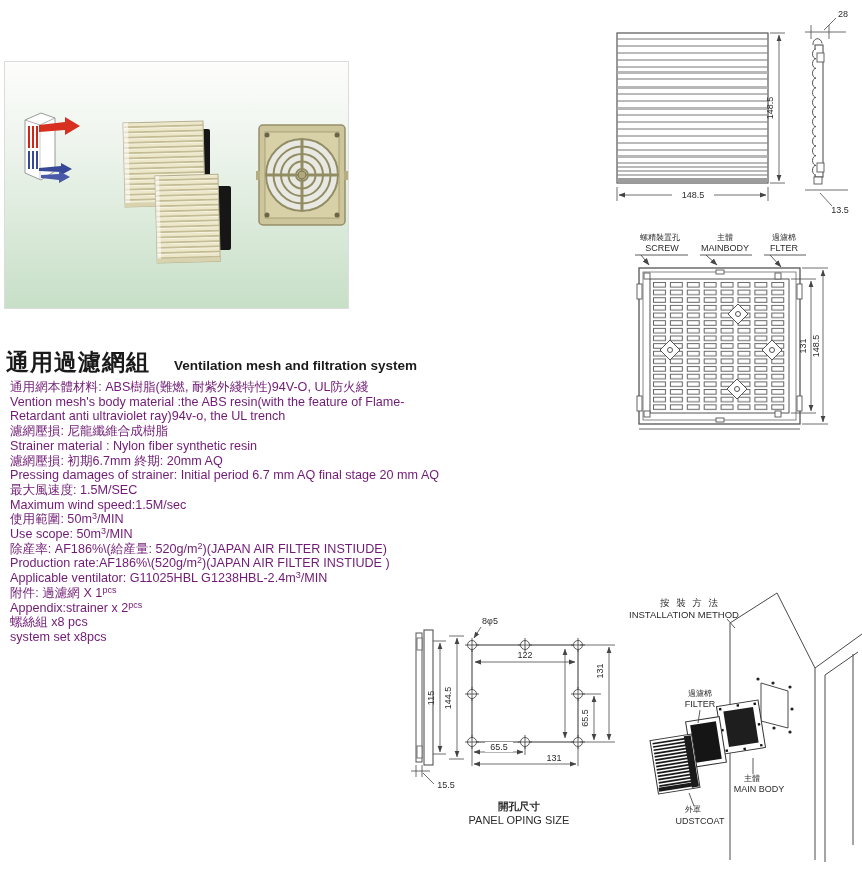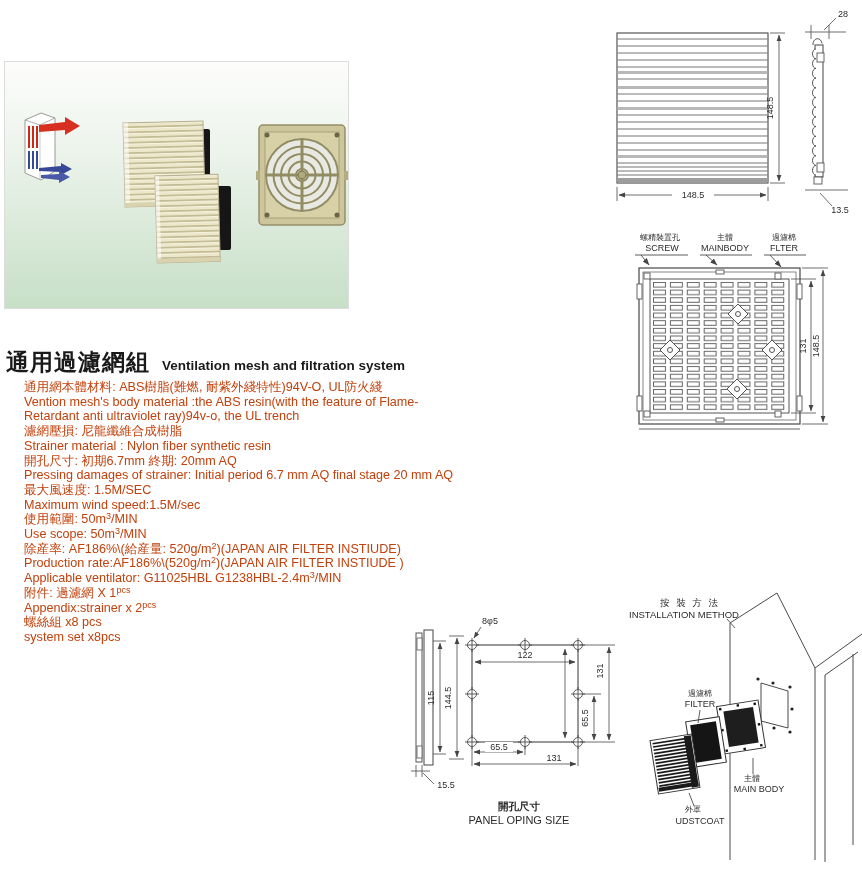--- a/index.html
+++ b/index.html
@@ -2,22 +2,22 @@
 <html><head>
 <meta charset="utf-8">
 <style>
   *{margin:0;padding:0;box-sizing:border-box}
   html,body{width:862px;height:870px;background:#fff;overflow:hidden}
   body{position:relative;font-family:"Liberation Sans","DejaVu Sans",sans-serif;color:#1a1a1a}
   .abs{position:absolute}
   .photo-wrap{left:4px;top:61px;width:345px;height:248px}
   .title-block{left:6px;top:347px;width:600px;white-space:nowrap}
   .title-zh{font-size:23px;font-weight:bold;letter-spacing:1px}
-  .title-en{font-size:13.5px;font-weight:bold;margin-left:12px}
-  .specs{left:24px;top:380px;width:520px;font-size:12.6px;line-height:14.7px;white-space:nowrap;color:#c2410c}
+  .title-en{font-size:13.5px;font-weight:bold;margin-left:24px}
+  .specs{left:10px;top:380px;width:520px;font-size:12.6px;line-height:14.7px;white-space:nowrap;color:#701a75}
   .spec-line sup{font-size:9px;vertical-align:4px;line-height:0}
   svg{display:block}
   svg text{fill:#2b2b2b}
   .dim-t{font-size:9px}
   .lbl-zh{font-size:8px}
   .lbl-en{font-size:9px}
   .cap-zh{font-size:10.5px;font-weight:bold}
   .cap-en{font-size:11px}
   .ttl-zh{font-size:9.5px;letter-spacing:2px}
   .ttl-en{font-size:9.5px}
@@ -102,21 +102,21 @@
 <div class="abs title-block">
   <span class="title-zh">通用過濾網組</span><span class="title-en">Ventilation mesh and filtration system</span>
 </div>
 
 <div class="abs specs">
     <div class="spec-line"><span>通用網本體材料: ABS樹脂(難燃, 耐紫外綫特性)94V-O, UL防火綫</span></div>
     <div class="spec-line"><span>Vention mesh's body material :the ABS resin(with the feature of Flame-</span></div>
     <div class="spec-line"><span>Retardant anti ultraviolet ray)94v-o, the UL trench</span></div>
     <div class="spec-line"><span>濾網壓損: 尼龍纖維合成樹脂</span></div>
     <div class="spec-line"><span>Strainer material : Nylon fiber synthetic resin</span></div>
-    <div class="spec-line"><span>開孔尺寸: 初期6.7mm 終期: 20mm AQ</span></div>
+    <div class="spec-line"><span>濾網壓損: 初期6.7mm 終期: 20mm AQ</span></div>
     <div class="spec-line"><span>Pressing damages of strainer: Initial period 6.7 mm AQ final stage 20 mm AQ</span></div>
     <div class="spec-line"><span>最大風速度: 1.5M/SEC</span></div>
     <div class="spec-line"><span>Maximum wind speed:1.5M/sec</span></div>
     <div class="spec-line"><span>使用範圍: 50m</span><sup>3</sup><span>/MIN</span></div>
     <div class="spec-line"><span>Use scope: 50m</span><sup>3</sup><span>/MIN</span></div>
     <div class="spec-line"><span>除産率: AF186%\(給産量: 520g/m</span><sup>2</sup><span>)(JAPAN AIR FILTER INSTIUDE)</span></div>
     <div class="spec-line"><span>Production rate:AF186%\(520g/m</span><sup>2</sup><span>)(JAPAN AIR FILTER INSTIUDE )</span></div>
     <div class="spec-line"><span>Applicable ventilator: G11025HBL G1238HBL-2.4m</span><sup>3</sup><span>/MIN</span></div>
     <div class="spec-line"><span>附件: 過濾網 X 1</span><sup>pcs</sup></div>
     <div class="spec-line"><span>Appendix:strainer x 2</span><sup>pcs</sup></div>

